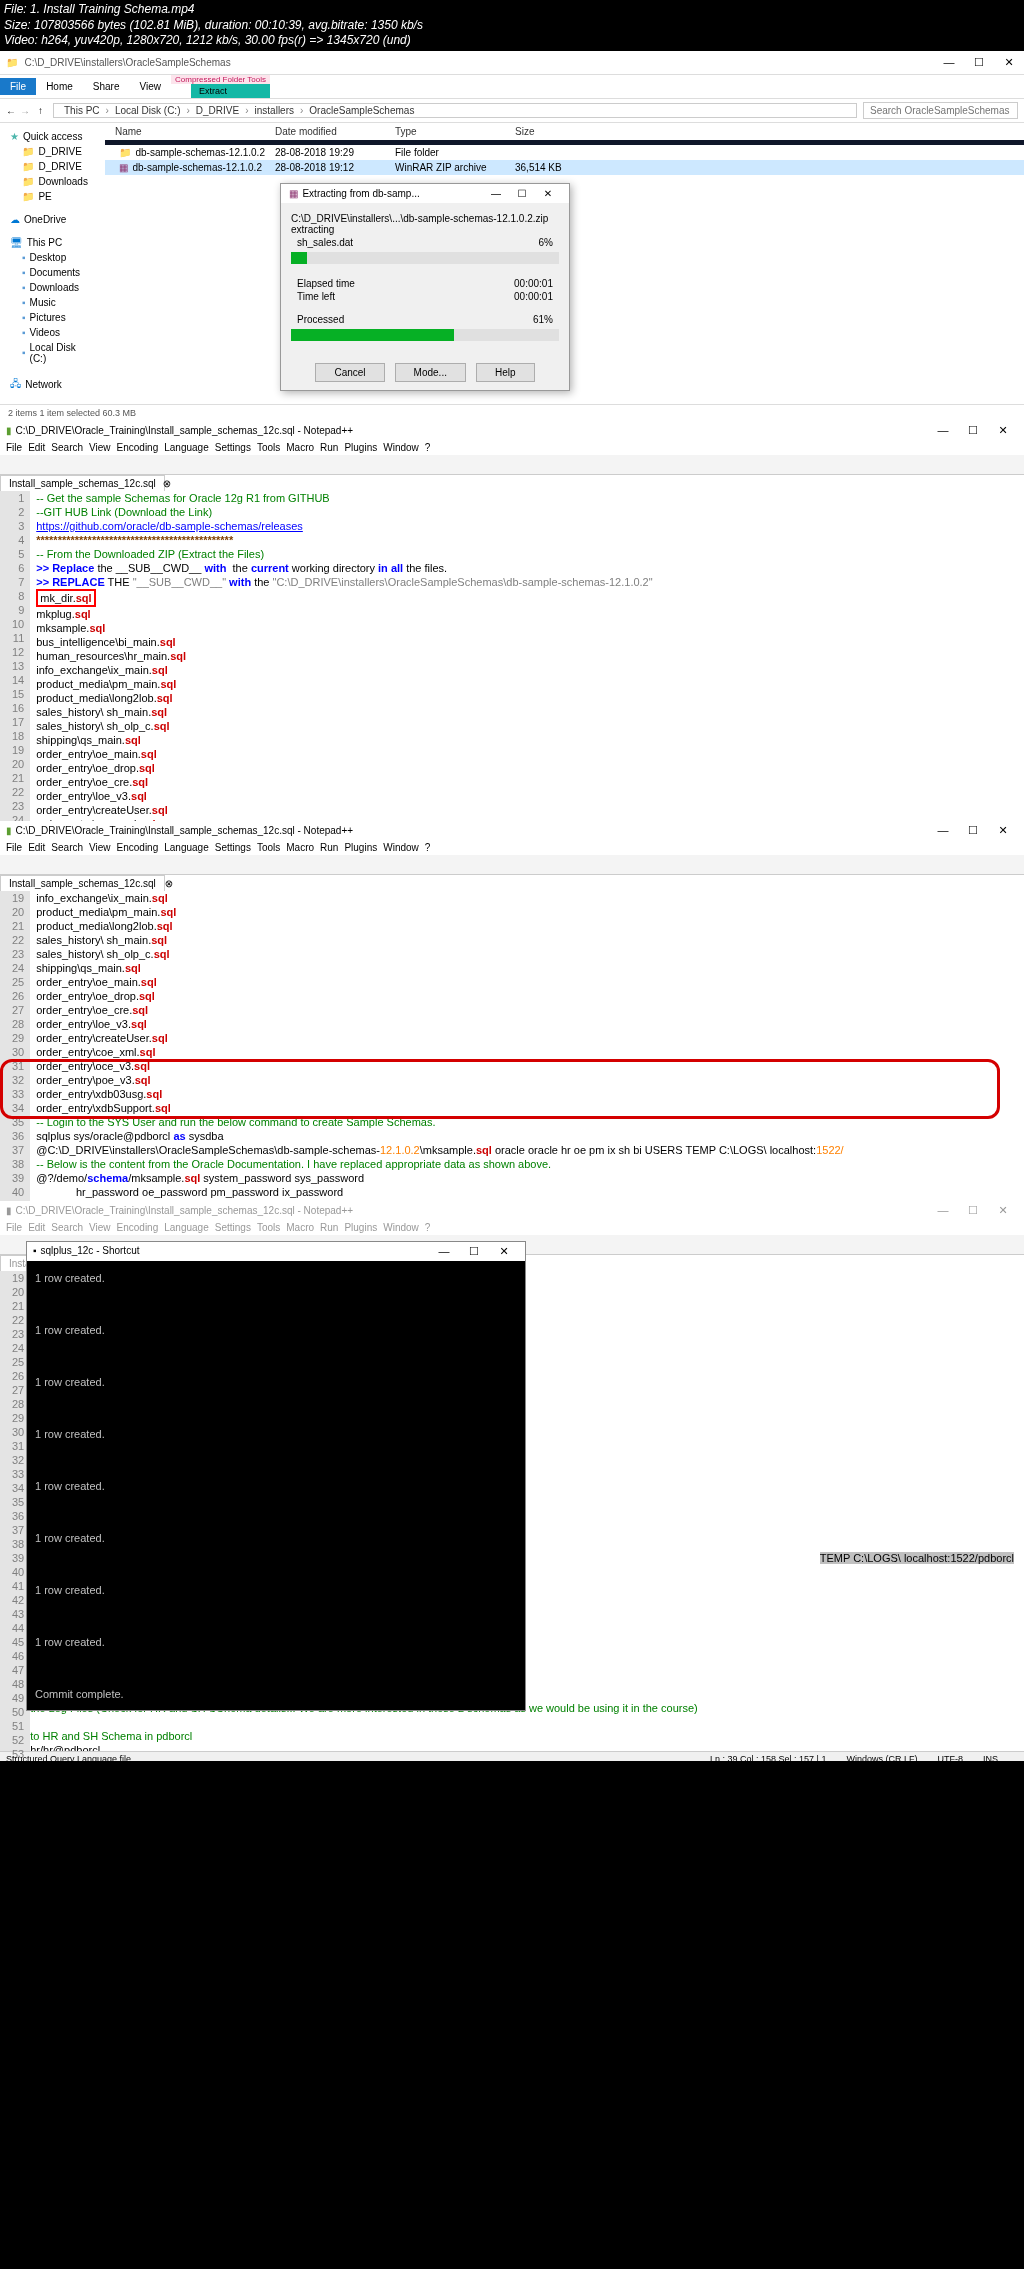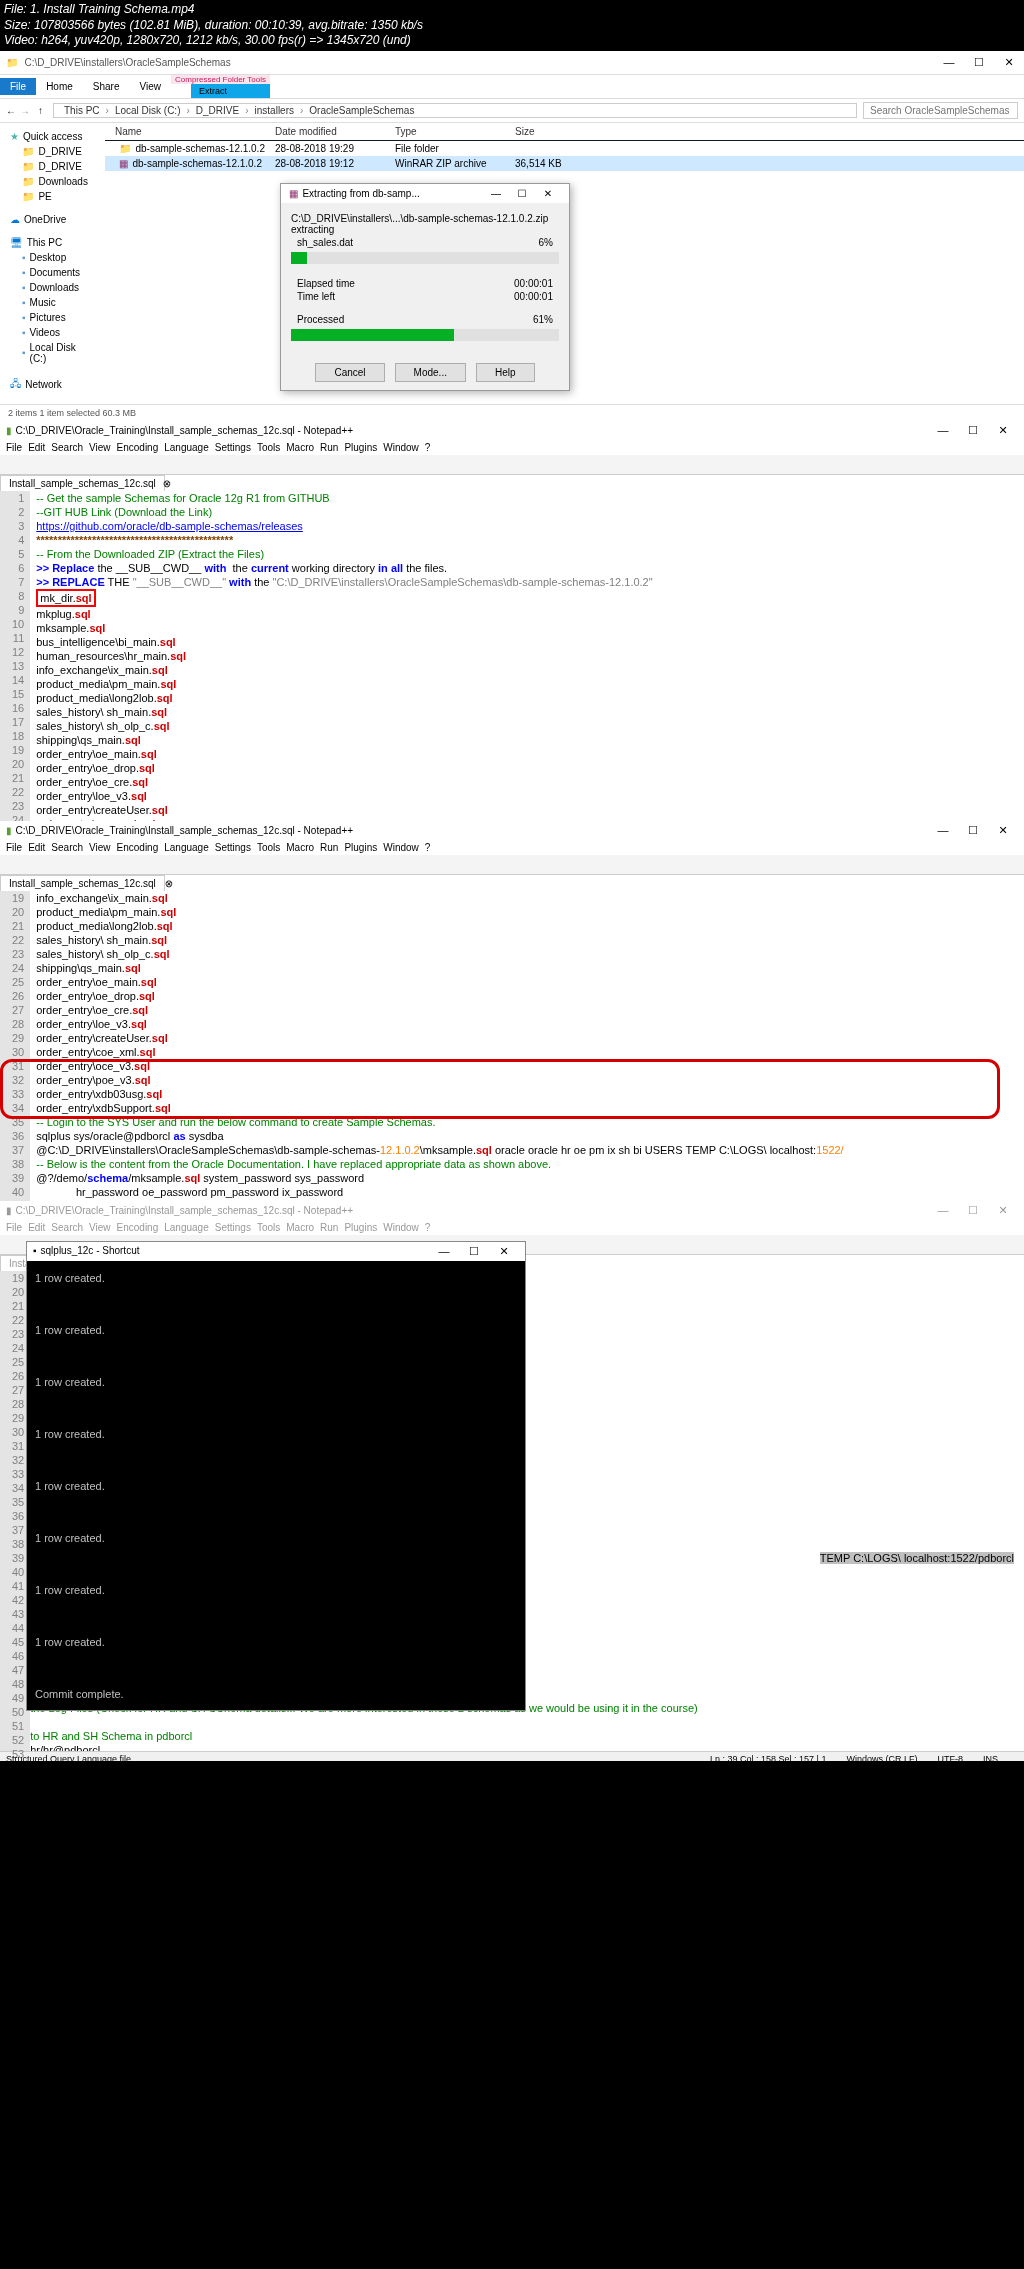--- a/index.html
+++ b/index.html
@@ -5,32 +5,32 @@
 * { margin: 0; padding: 0; box-sizing: border-box; font-family: 'Segoe UI', Tahoma, sans-serif; }
 body { width: 1024px; background: #000; font-size: 10px; }
 .video-info { color: #fff; font-style: italic; padding: 2px 4px; font-size: 12px; line-height: 1.3; }
 
 
 .section { background: #fff; position: relative; }
 .section1 { height: 370px; }
 .explorer-tabs { background: #fff; height: 24px; display: flex; align-items: center; border-bottom: 1px solid #ddd; }
 .tab-file { background: #1979ca; color: #fff; padding: 3px 10px; font-size: 10px; }
 .tab-item { padding: 3px 10px; font-size: 10px; }
-.tab-extract { background: #0ea5e9; padding: 2px 8px; font-size: 9px; margin-left: 20px; }
+.tab-extract { background: #14b8a6; padding: 2px 8px; font-size: 9px; margin-left: 20px; }
 .tab-extract-label { background: #fce4ec; padding: 0 4px; font-size: 8px; color: #c2185b; }
 .explorer-path { display: flex; align-items: center; padding: 2px 6px; border-bottom: 1px solid #ddd; height: 24px; }
 .path-seg { font-size: 10px; color: #333; padding: 0 6px; }
 .search-box { margin-left: auto; border: 1px solid #ccc; padding: 2px 6px; font-size: 10px; color: #888; width: 155px; }
 .explorer-body { display: flex; height: 310px; }
 .sidebar { width: 105px; padding: 6px; font-size: 10px; }
 .side-item { padding: 2px 4px; display: flex; align-items: center; gap: 4px; }
 .side-item.indent { padding-left: 16px; }
 .star-icon { color: #4db6ac; }
 .main-area { flex: 1; position: relative; }
-.col-headers { display: flex; border-bottom: 1px solid #0f172a; font-size: 10px; color: #333; padding: 3px 0; }
+.col-headers { display: flex; border-bottom: 5px solid #0f172a; font-size: 10px; color: #333; padding: 3px 0; }
 .col-name { width: 170px; padding-left: 10px; }
 .col-date { width: 120px; }
 .col-type { width: 120px; }
 .col-size { width: 80px; }
 .file-row { display: flex; font-size: 10px; padding: 2px 0; }
 .file-row.selected { background: #cde8ff; }
 .folder-icon { color: #ffc107; margin: 0 4px; }
 .archive-icon { color: #8d3571; margin: 0 4px; }
 
 

